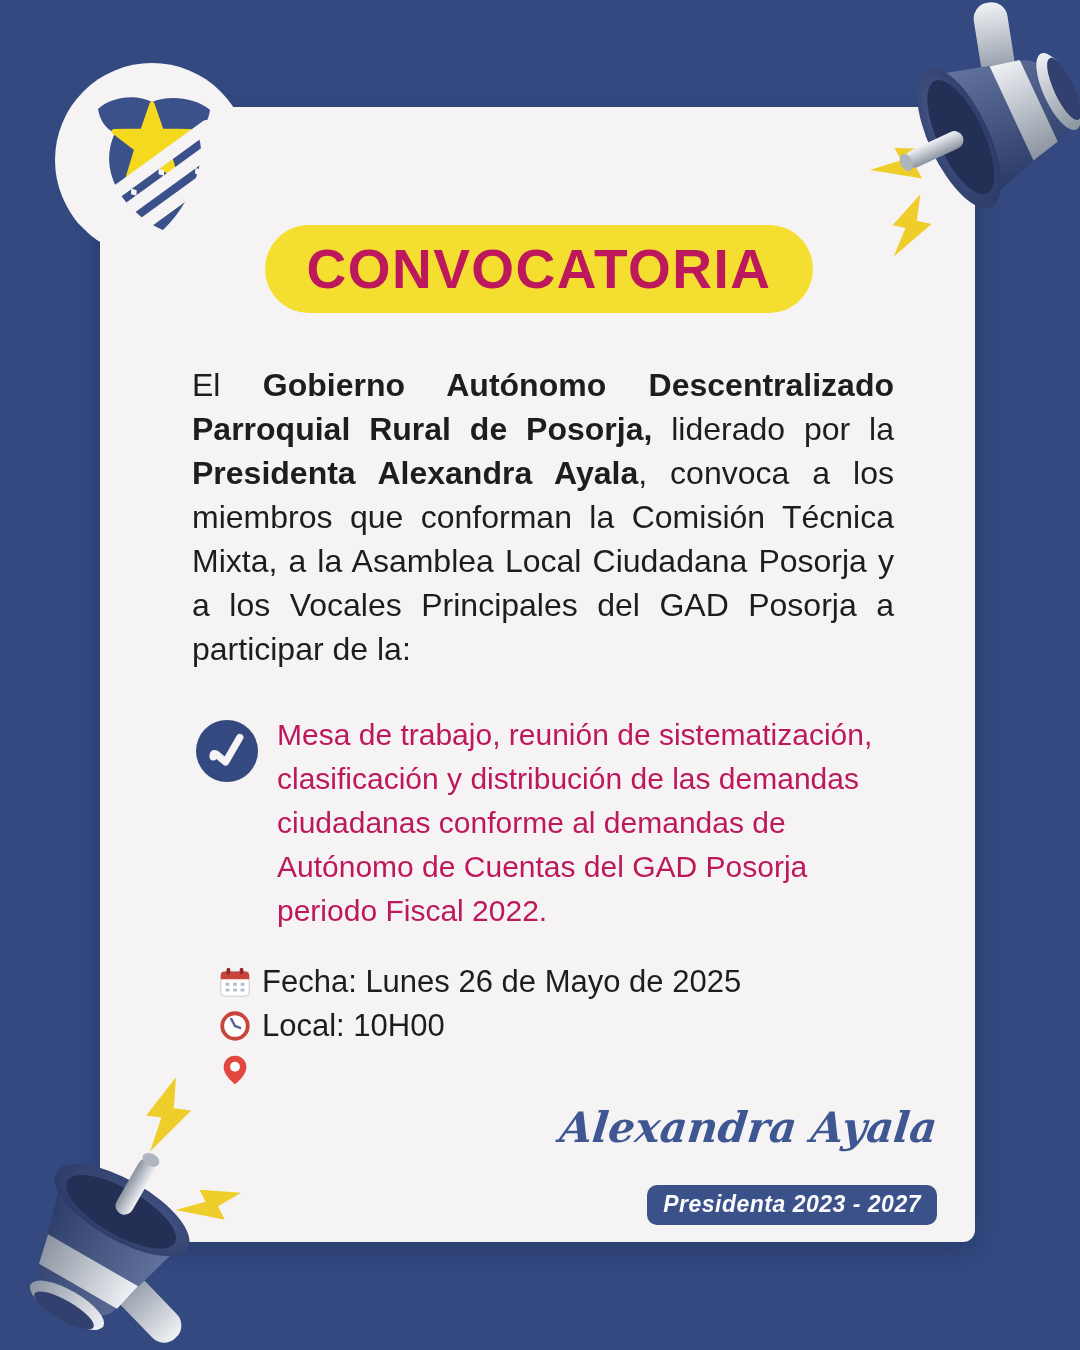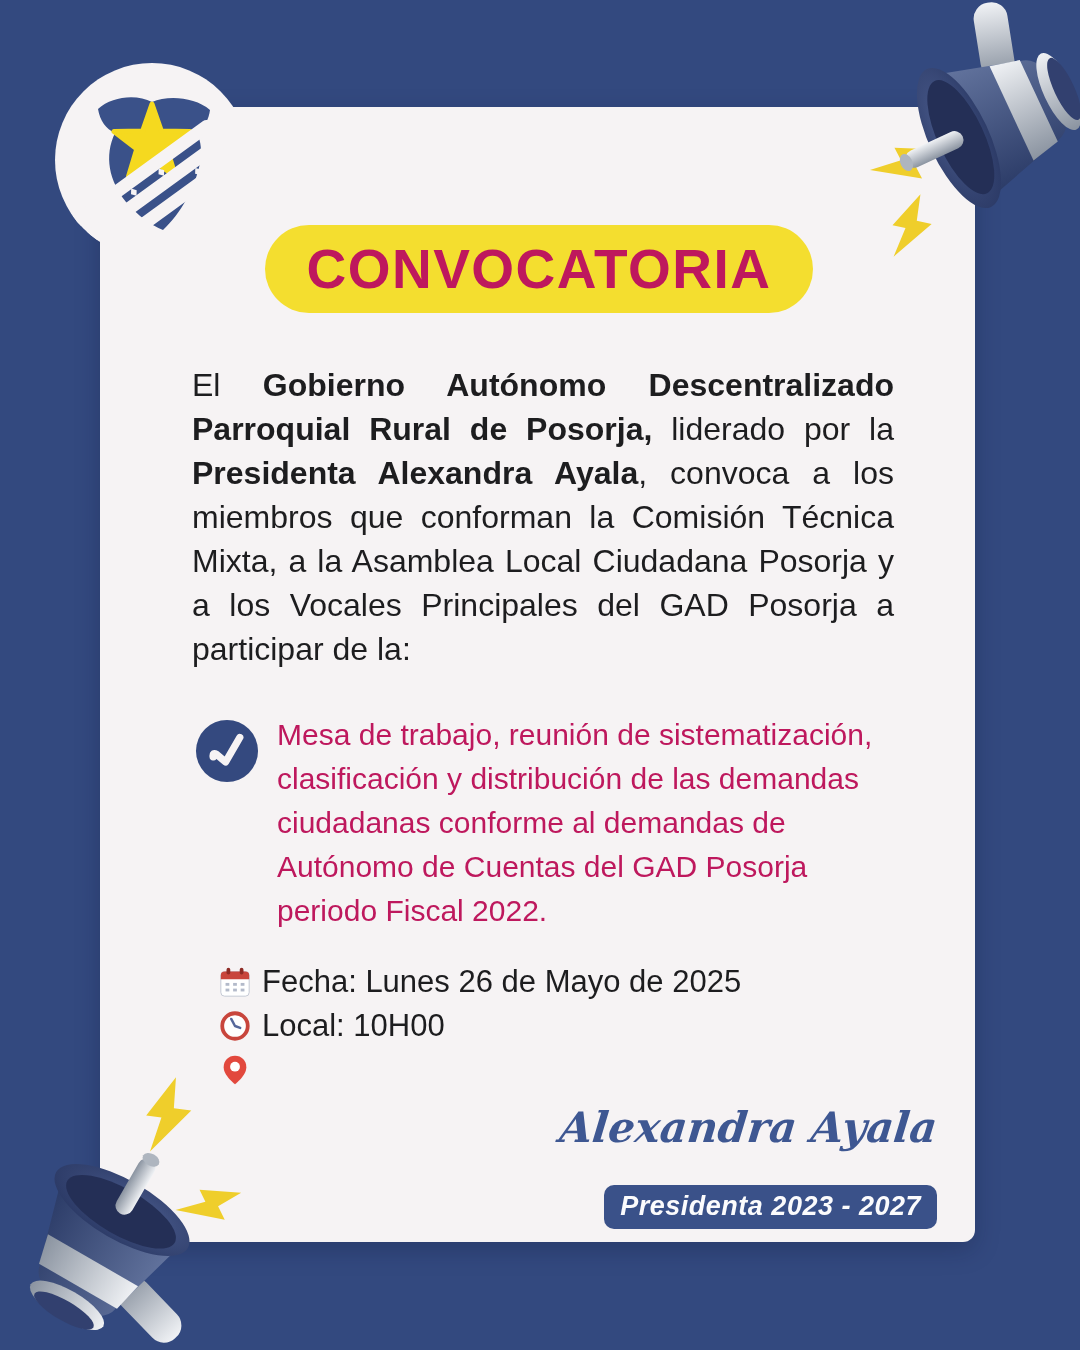--- a/index.html
+++ b/index.html
@@ -36,21 +36,21 @@
   .detail-row span{margin-left:10px; font-size:31px; color:#1D1D1F;}
   .sig-name{
     position:absolute; right:38px; top:996px;
     font-family:"DejaVu Serif", serif; font-style:italic; font-weight:700;
     font-size:42px; color:#3E5792; transform:skewX(-6deg);
   }
   .sig-badge{
     position:absolute; right:38px; top:1078px;
     background:#3A5189; color:#FBFBFD; border-radius:10px;
     padding:6px 16px 7px 16px;
-    font-size:27px; font-weight:700; font-style:italic; letter-spacing:.5px;
+    font-size:23px; font-weight:700; font-style:italic; letter-spacing:.5px;
   }
   .logo{position:absolute; left:52px; top:60px; width:200px; height:200px; z-index:3;}
   .mega-tr{position:absolute; left:830px; top:0px; width:250px; height:280px; z-index:3;}
   .mega-bl{position:absolute; left:0px; top:1060px; width:300px; height:290px; z-index:3;}
 </style>
 </head>
 <body>
 
 <div class="poster">
 

